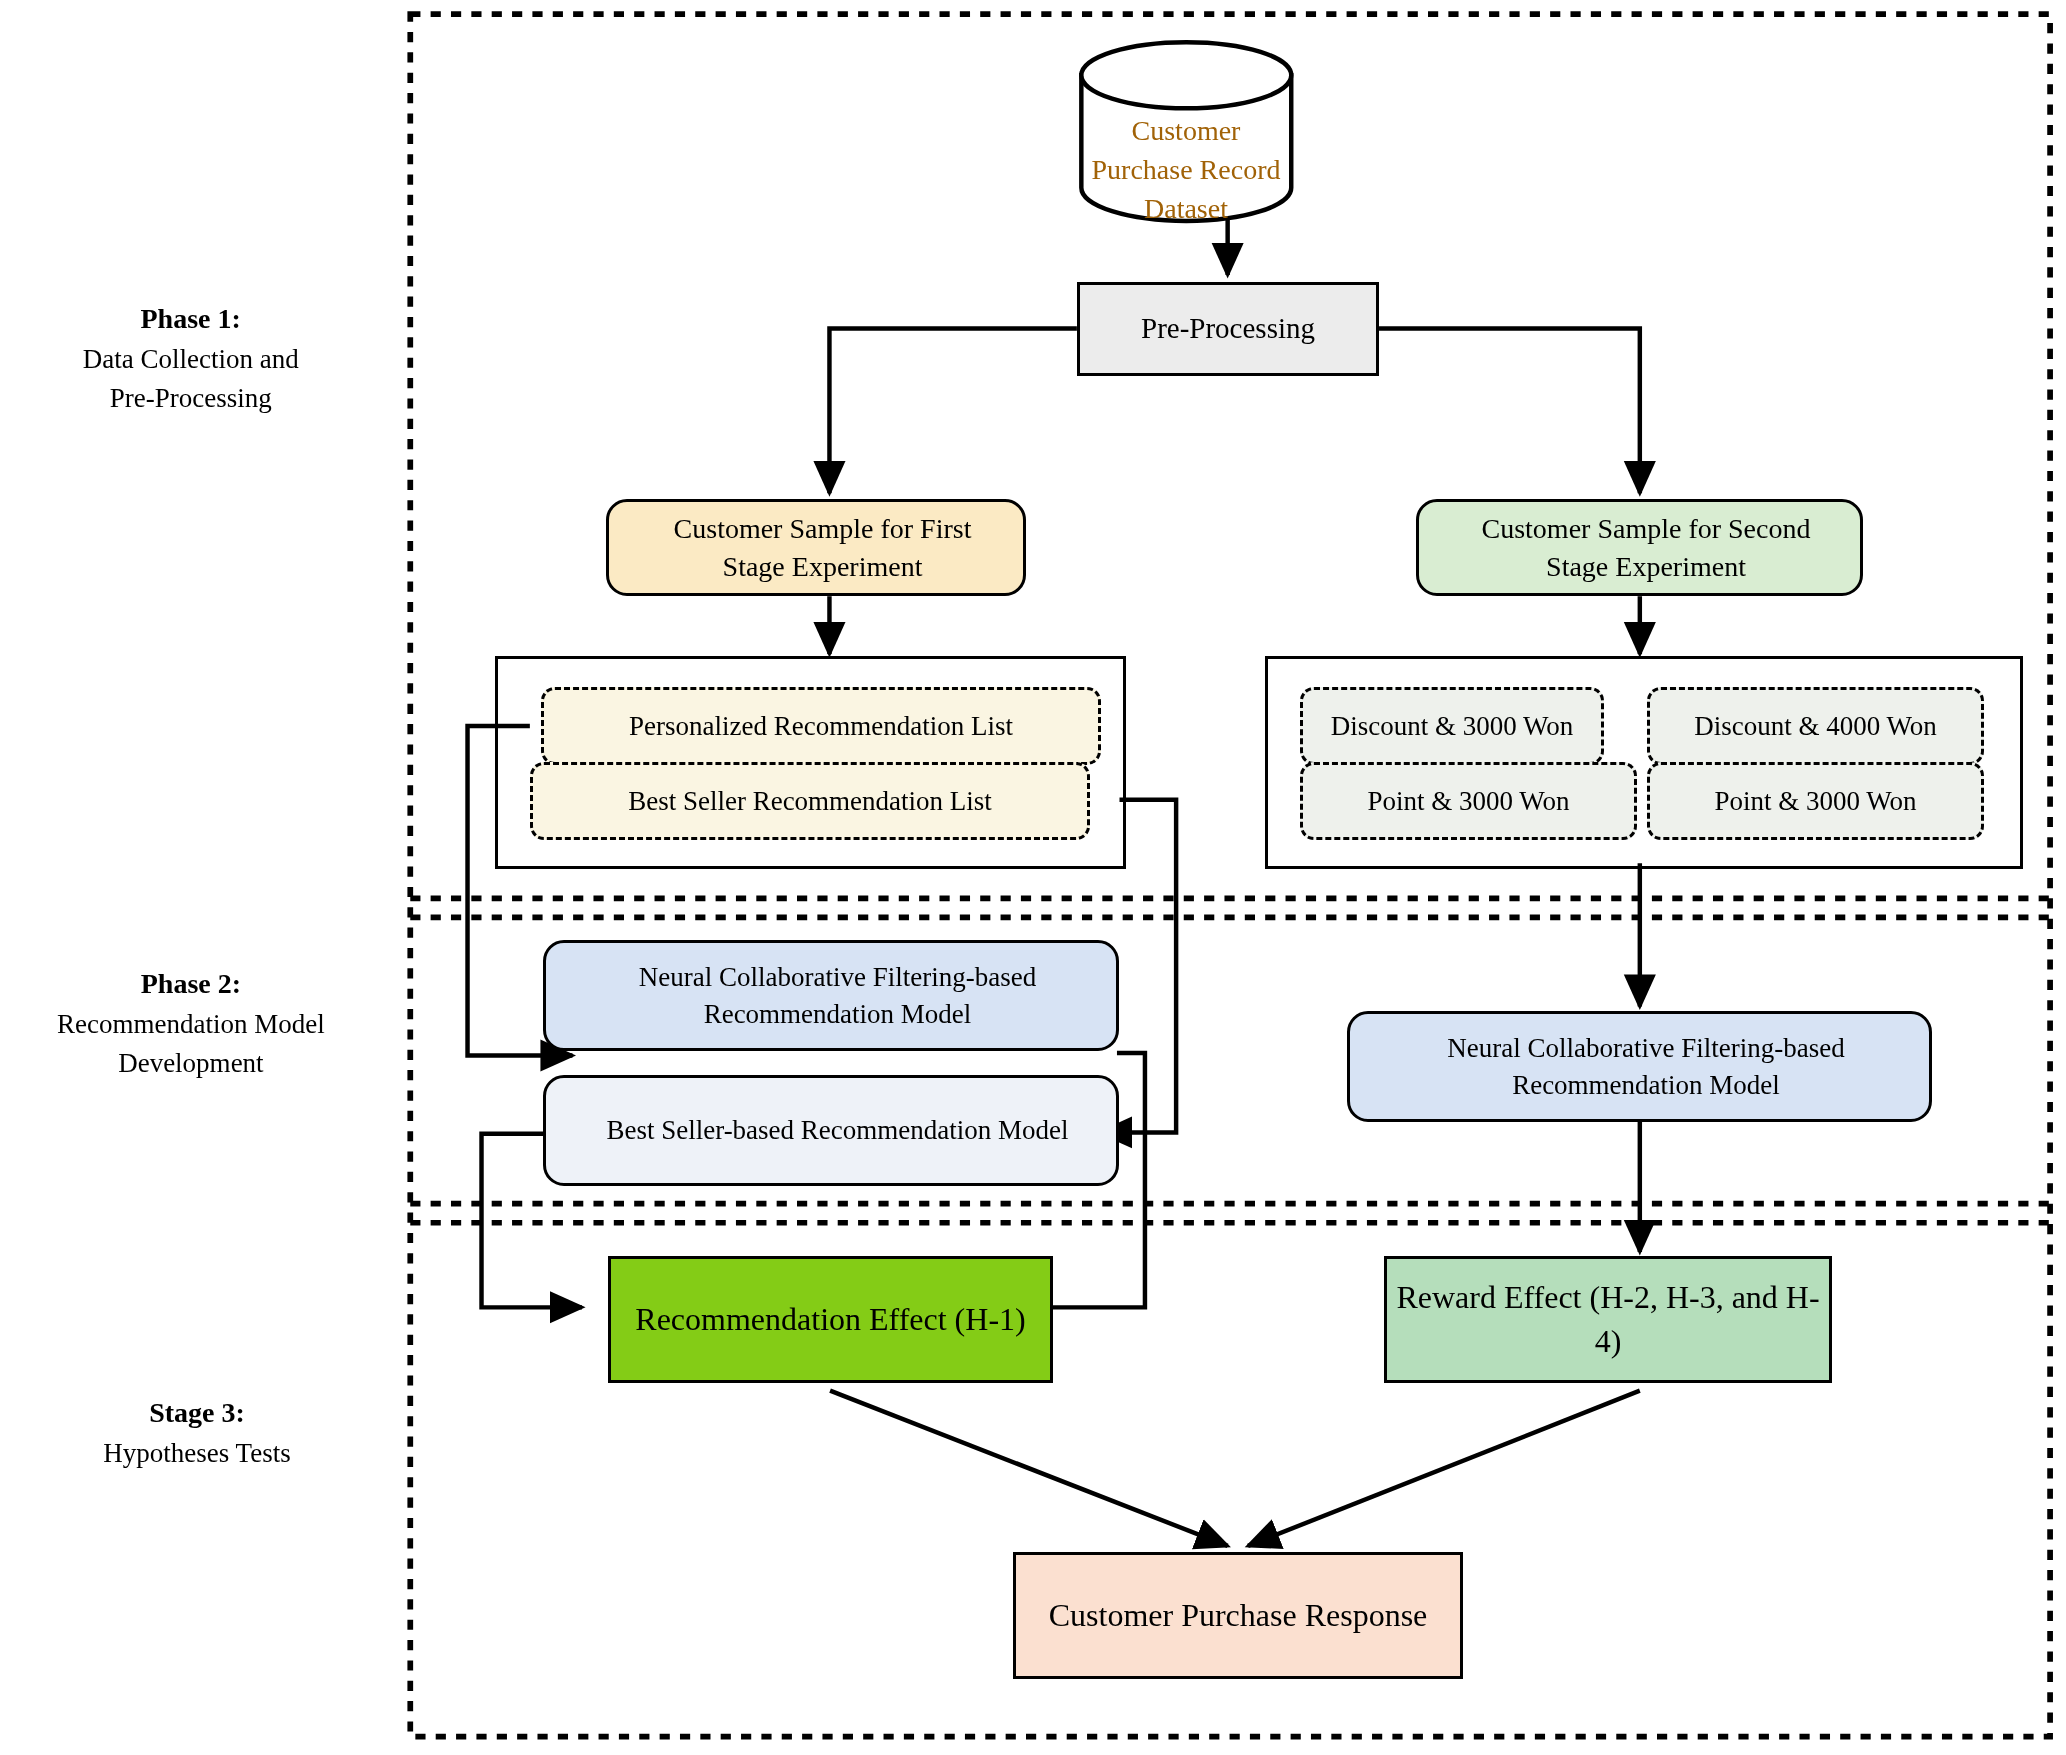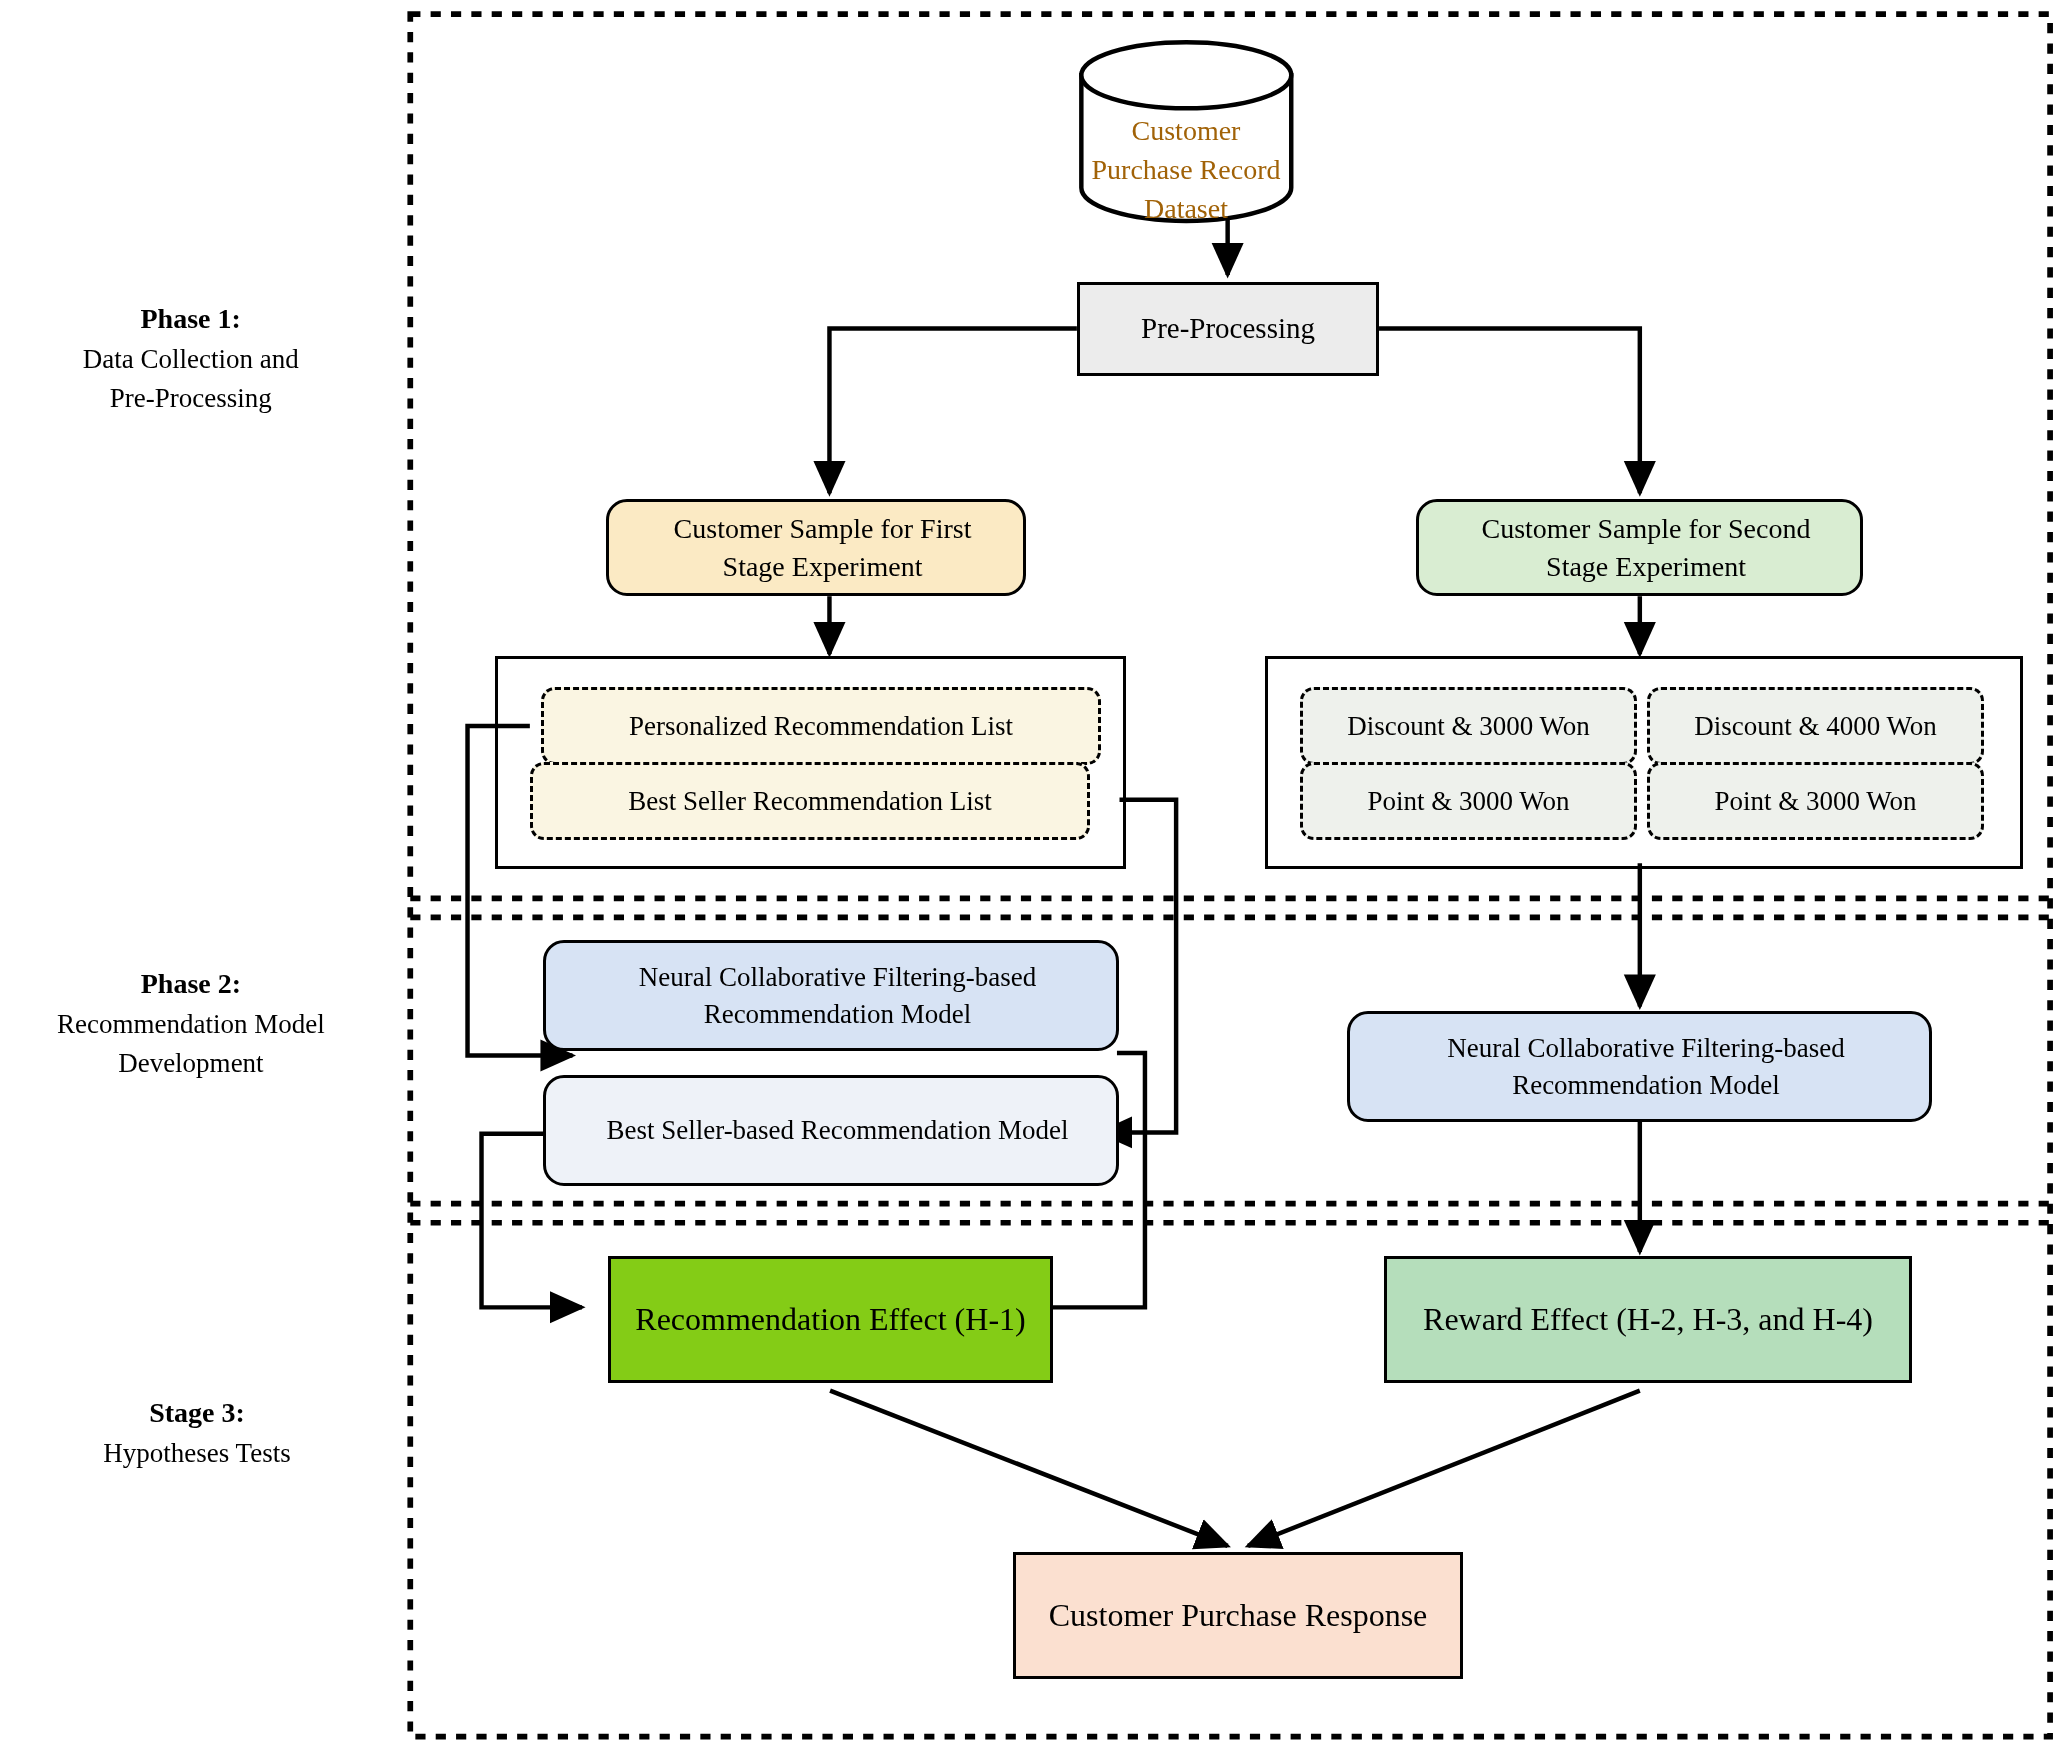--- a/index.html
+++ b/index.html
@@ -119,21 +119,21 @@
   <div class="node dash fs42" style="left:530px;top:687px;width:560px;height:78px;background:#faf5e2;margin-left:11px;">
     <span>Personalized Recommendation List</span>
   </div>
 
   <div class="node dash fs42" style="left:530px;top:762px;width:560px;height:78px;background:#faf5e2;">
     <span>Best Seller Recommendation List</span>
   </div>
 
   <div class="plainbox" style="position:absolute;left:1265px;top:656px;width:752px;height:207px;"></div>
 
-  <div class="node dash fs42" style="left:1300px;top:687px;width:337px;height:78px;background:#eef1ec;">
+  <div class="node dash fs42" style="left:1300px;top:687px;width:304px;height:78px;background:#eef1ec;">
     <span>Discount &amp; 3000 Won</span>
   </div>
 
   <div class="node dash fs42" style="left:1647px;top:687px;width:337px;height:78px;background:#eef1ec;">
     <span>Discount &amp; 4000 Won</span>
   </div>
 
   <div class="node dash fs42" style="left:1300px;top:762px;width:337px;height:78px;background:#eef1ec;">
     <span>Point &amp; 3000 Won</span>
   </div>
@@ -157,21 +157,21 @@
     <span>
       <span>Neural Collaborative Filtering-based</span>
       <span>Recommendation Model</span>
     </span>
   </div>
 
   <div class="node sharp fs50" style="left:608px;top:1256px;width:445px;height:127px;background:#84cc16;">
     <span>Recommendation Effect (H-1)</span>
   </div>
 
-  <div class="node sharp fs50" style="left:1384px;top:1256px;width:528px;height:127px;background:#b5debb;">
+  <div class="node sharp fs50" style="left:1384px;top:1256px;width:448px;height:127px;background:#b5debb;">
     <span>Reward Effect (H-2, H-3, and H-4)</span>
   </div>
 
   <div class="node sharp fs50" style="left:1013px;top:1552px;width:450px;height:127px;background:#fbe0d0;">
     <span>Customer Purchase Response</span>
   </div>
 
 </div>
 
 

